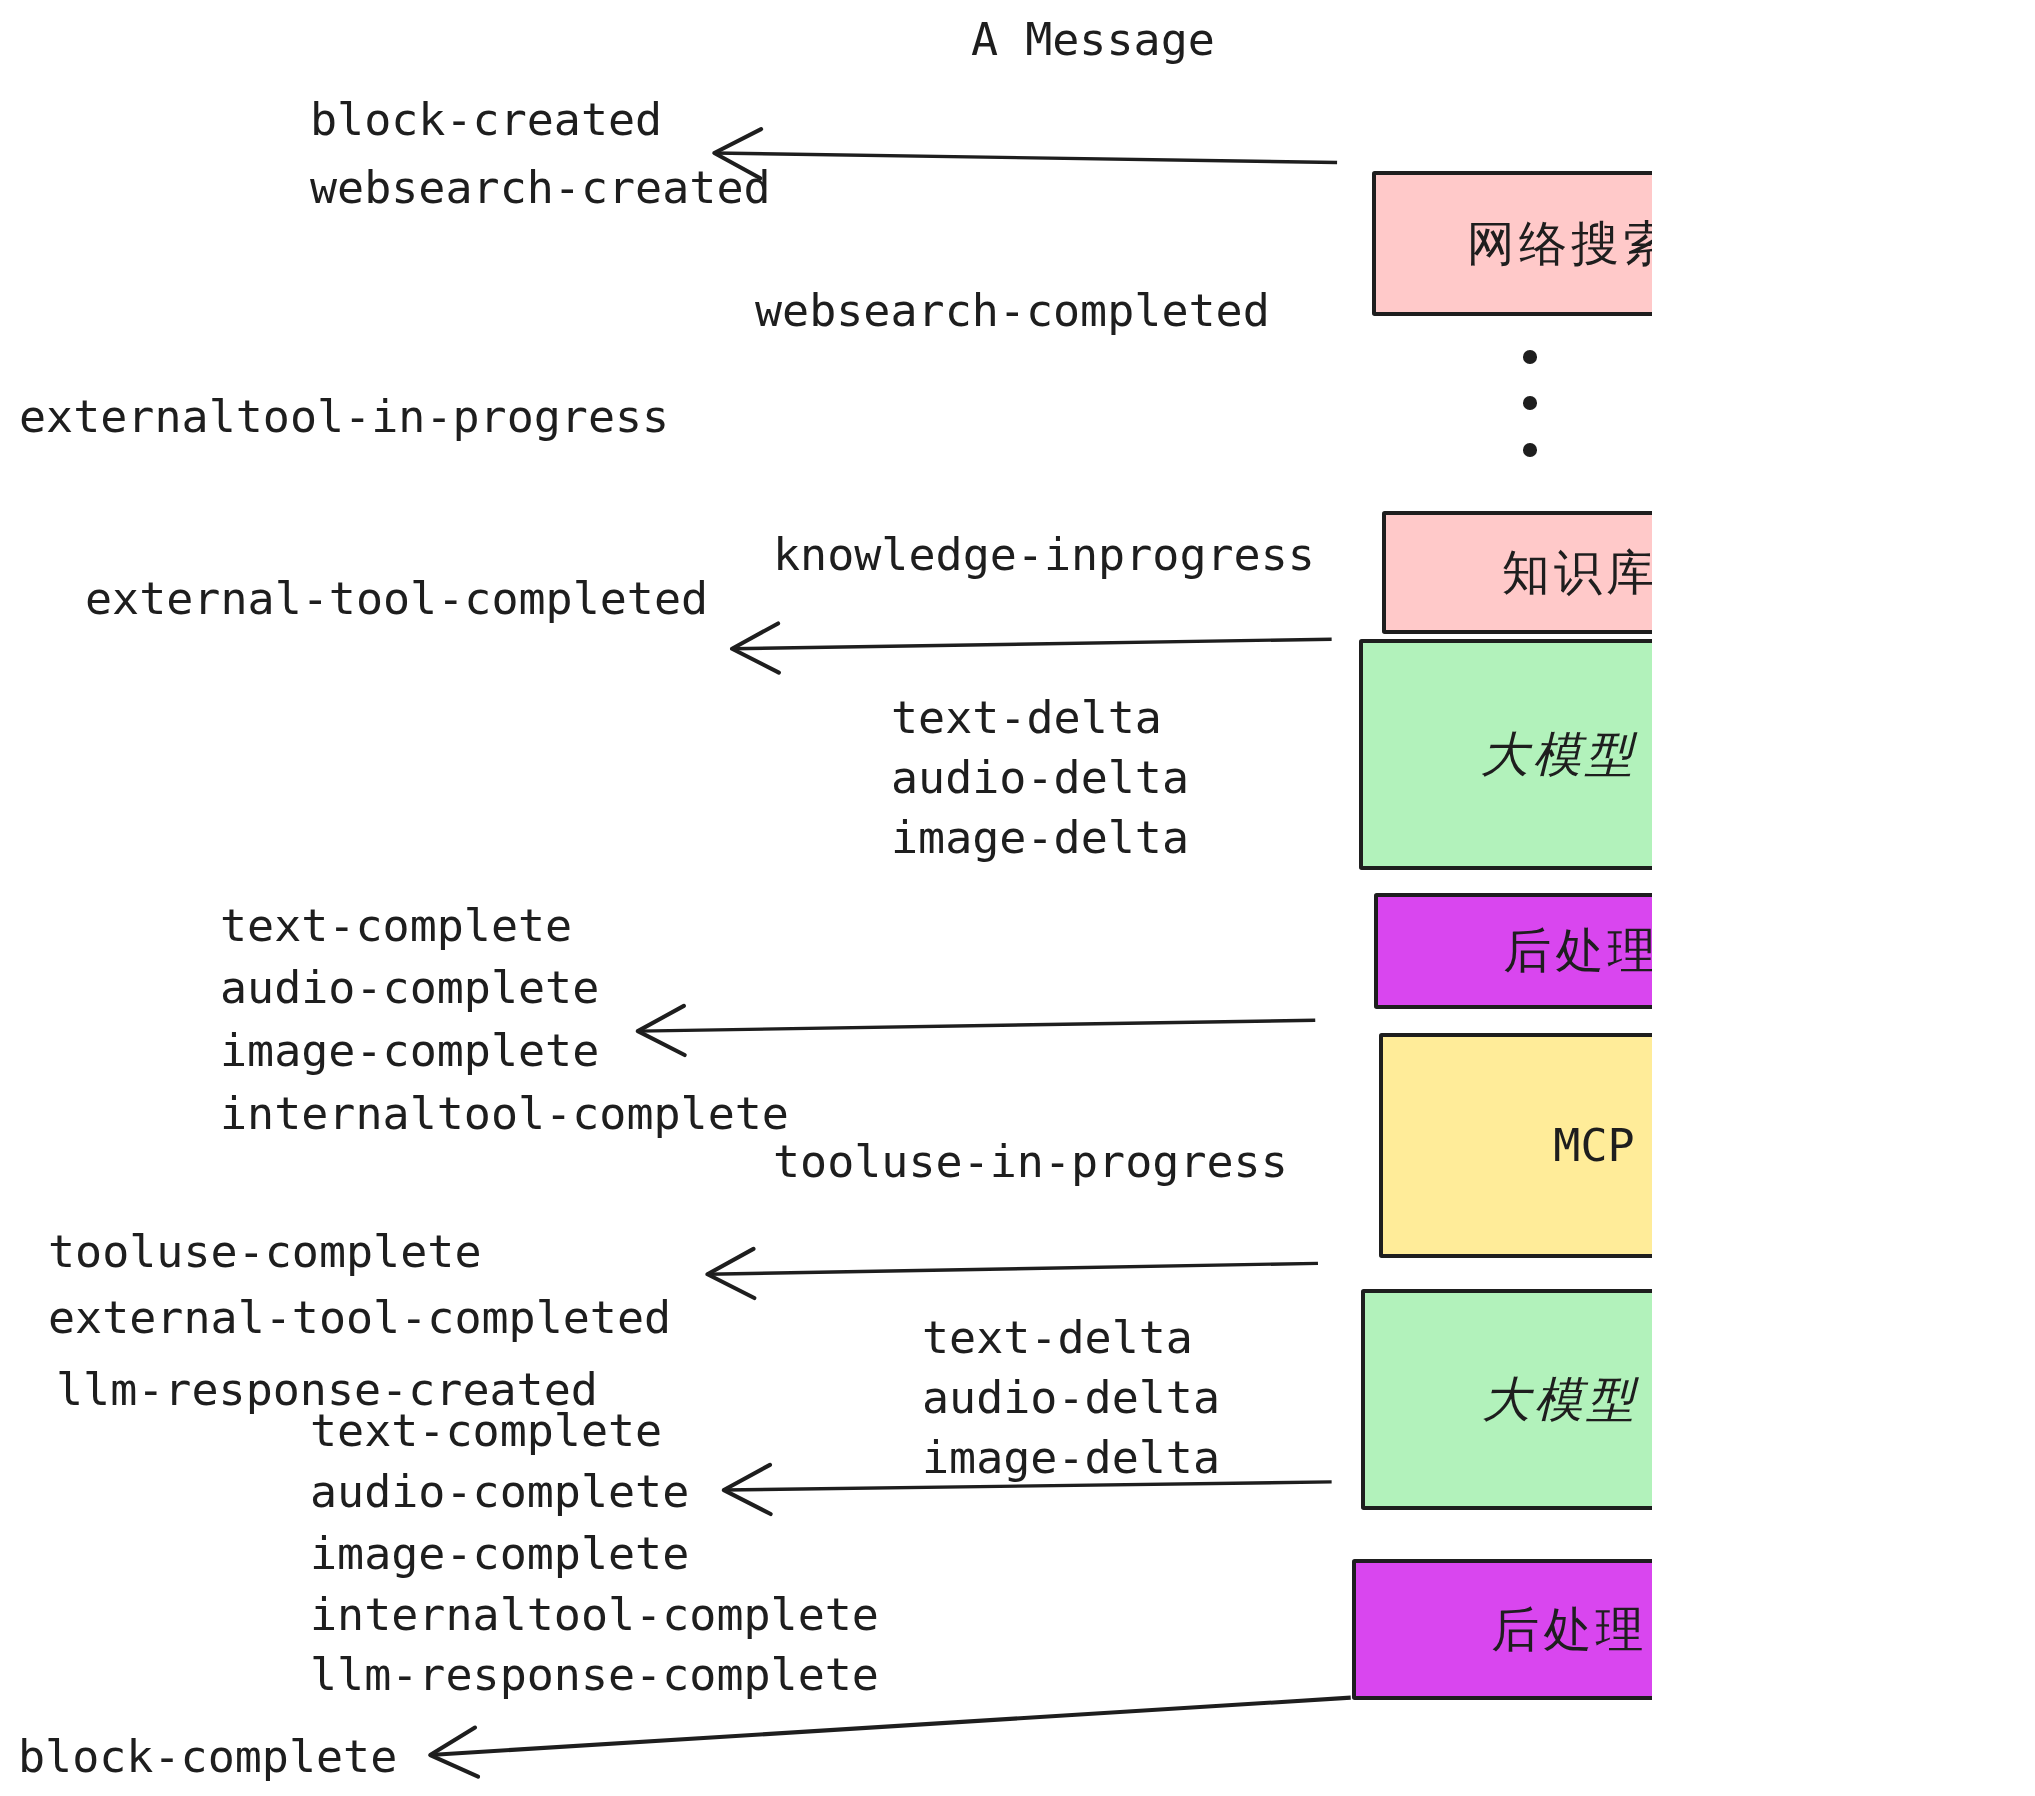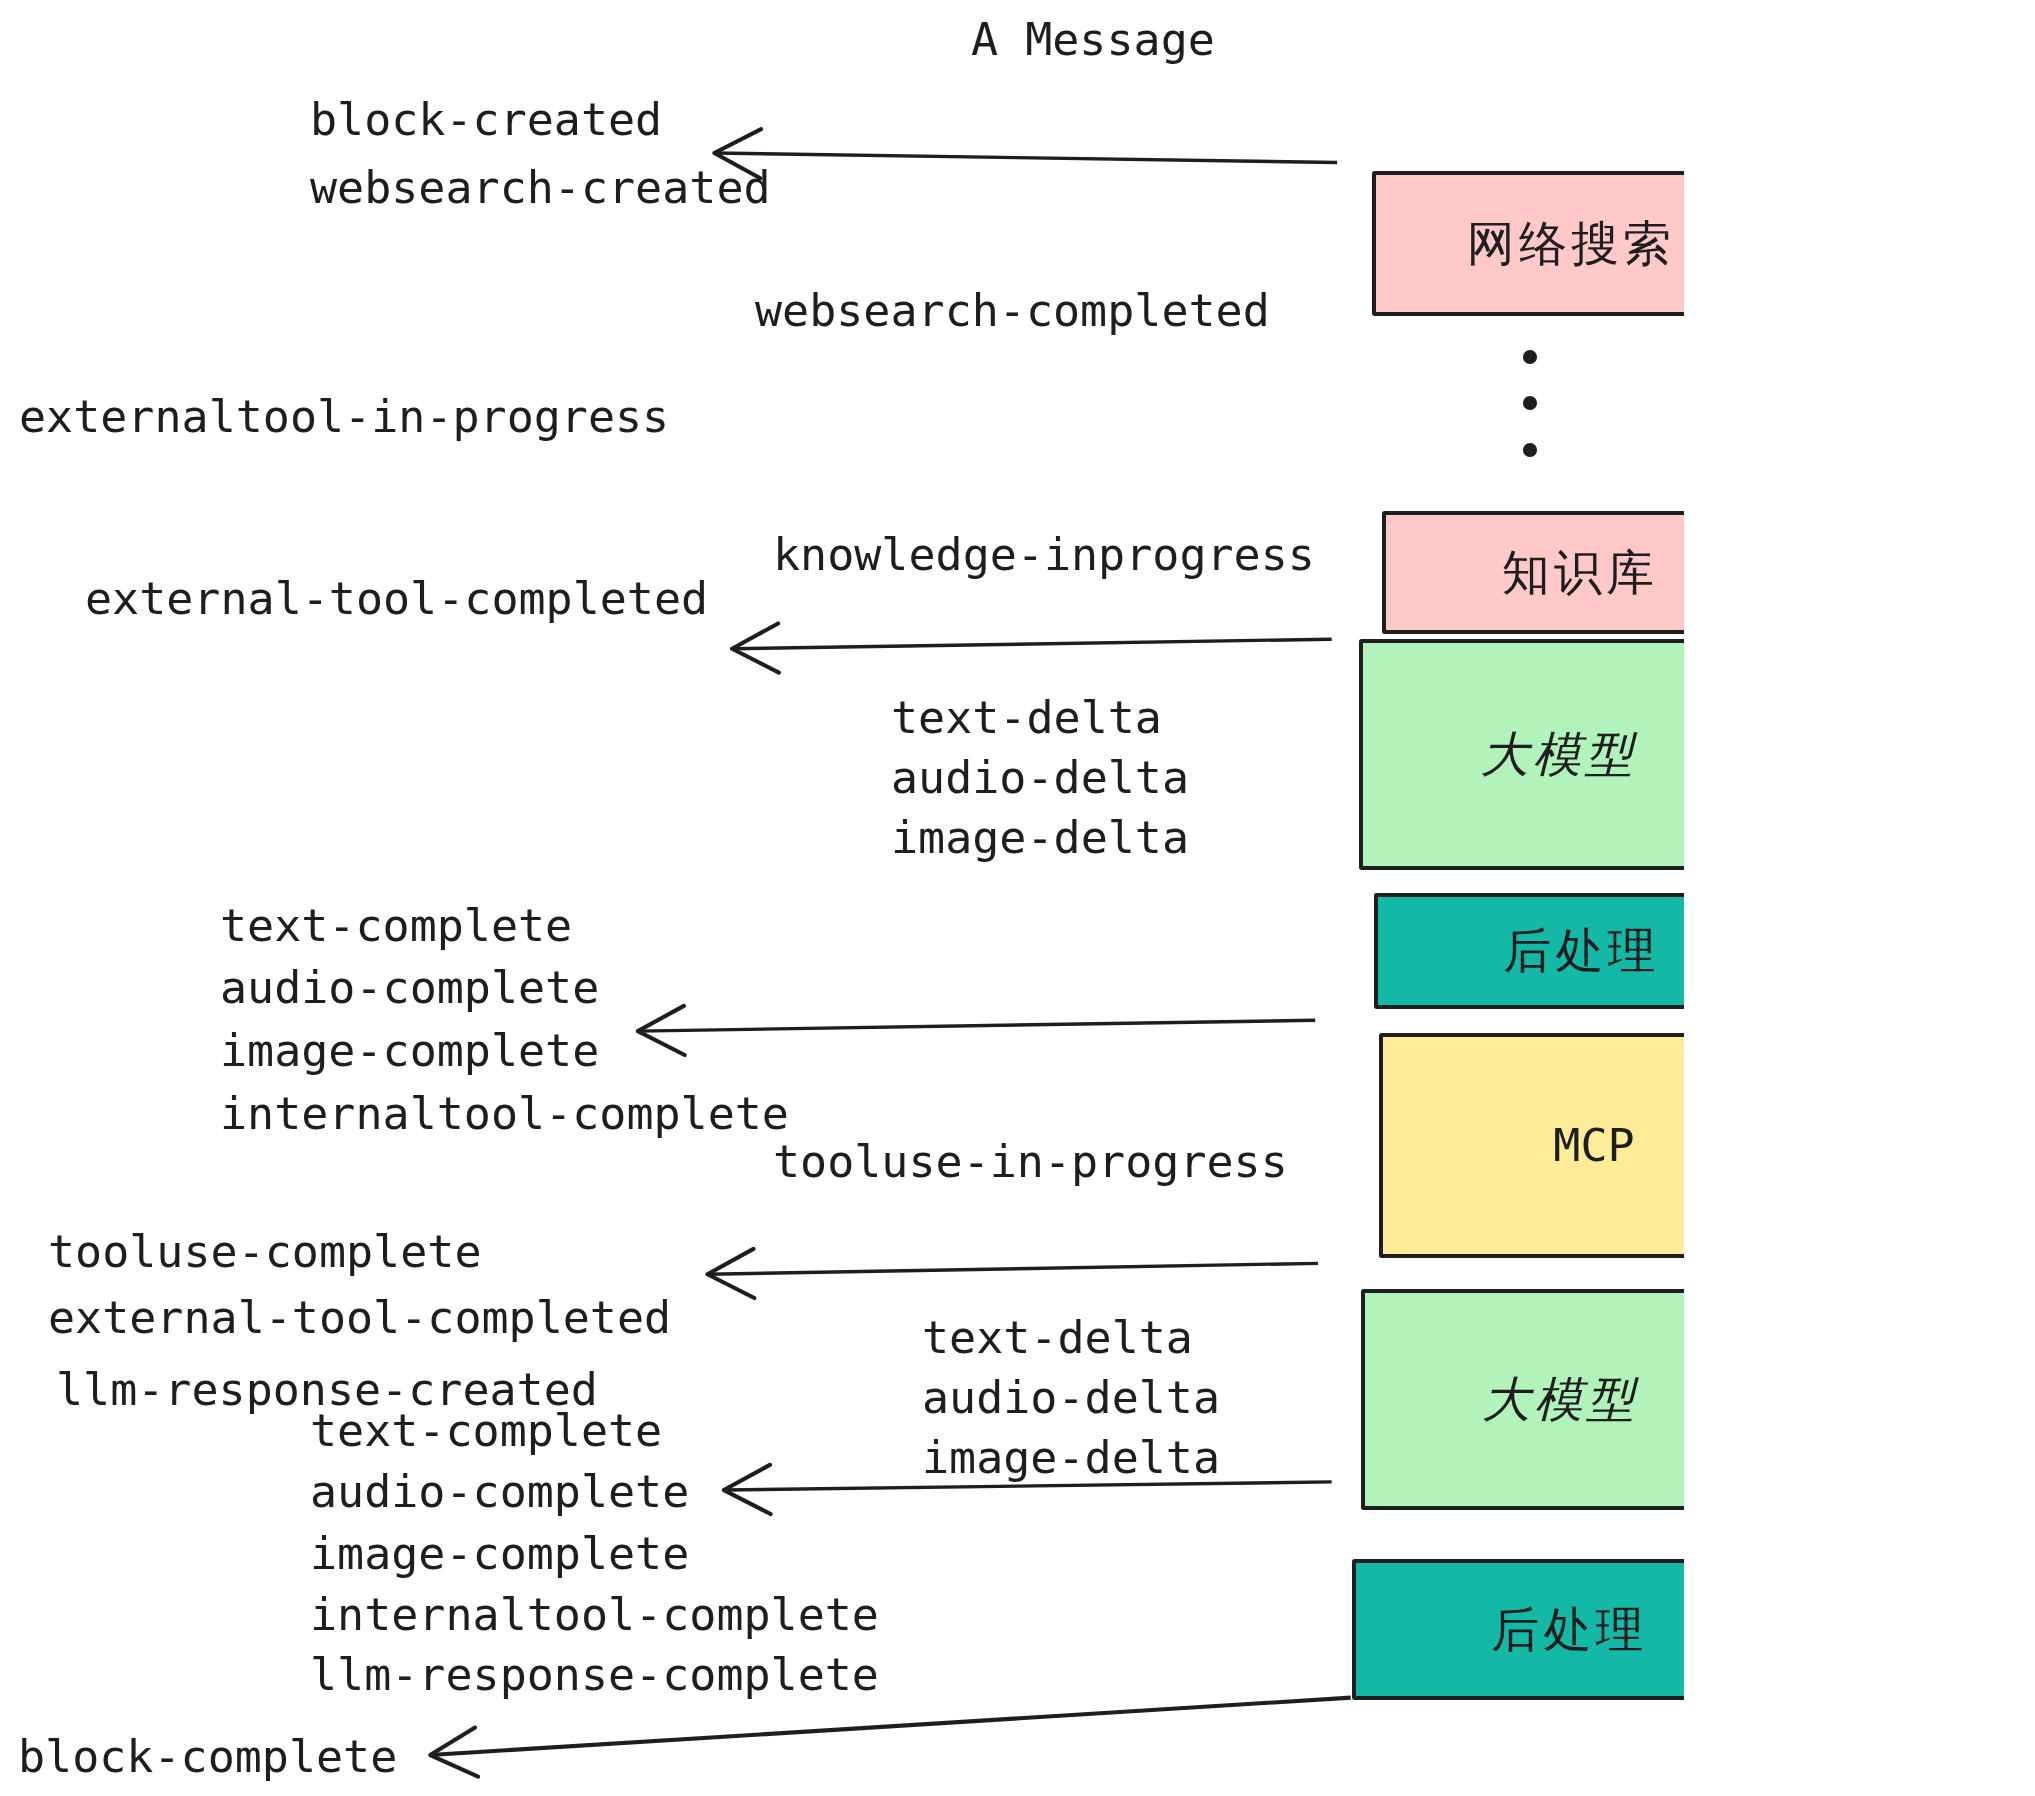--- a/index.html
+++ b/index.html
@@ -1,35 +1,35 @@
 <!DOCTYPE html>
 <html style="font-size:11px"><head>
 <meta charset="utf-8">
 <style>
   html,body{margin:0;padding:0;background:#ffffff;}
   .canvas{
     position:relative;width:1652px;height:1796px;background:#ffffff;
-    font-family:"DejaVu Sans Mono",monospace;color:#1e1e1e;overflow:hidden;padding-left:32px;
+    font-family:"DejaVu Sans Mono",monospace;color:#1e1e1e;overflow:hidden;
   }
   .arrow-layer{position:absolute;left:0;top:0;width:2035px;height:1796px;pointer-events:none;}
   .label{
     position:absolute;font-family:"DejaVu Sans Mono",monospace;font-size:45px;
     line-height:48px;white-space:nowrap;color:#1e1e1e;
   }
   .title{font-size:45px;}
   .box{
     position:absolute;box-sizing:border-box;border:4.1px solid #1e1e1e;border-radius:2.7px;
     display:flex;align-items:center;justify-content:center;
     font-family:"DejaVu Sans",sans-serif;font-size:48px;color:#1e1e1e;
     letter-spacing:4.1px;
   }
   .box.pink{background:#FFC9C9;margin-left:23px;}
   .box.green{background:#B2F2BB;font-style:italic;}
   .box.yellow{background:#FFEC99;margin-left:16px;}
-  .box.white{background:#14b8a6;}
+  .box.white{background:#d946ef;}
   .box.mono{font-family:"DejaVu Sans Mono",monospace;font-size:45px;letter-spacing:0;}
   .dot{position:absolute;width:13.7px;height:13.7px;border-radius:50%;background:#1e1e1e;}
   .cjk{
     position:absolute;font-family:Liberation Serif, serif;font-size:40px;
     line-height:45px;white-space:nowrap;color:#a21caf;letter-spacing:5.5px;
   }
 </style>
 </head>
 <body>
 

